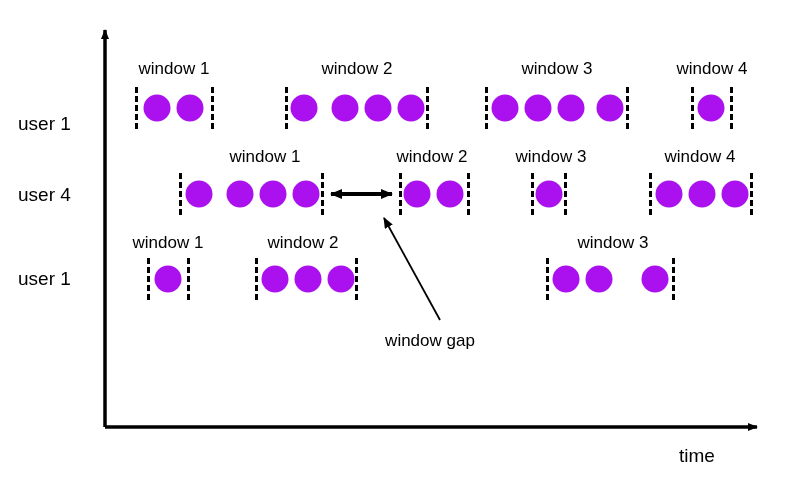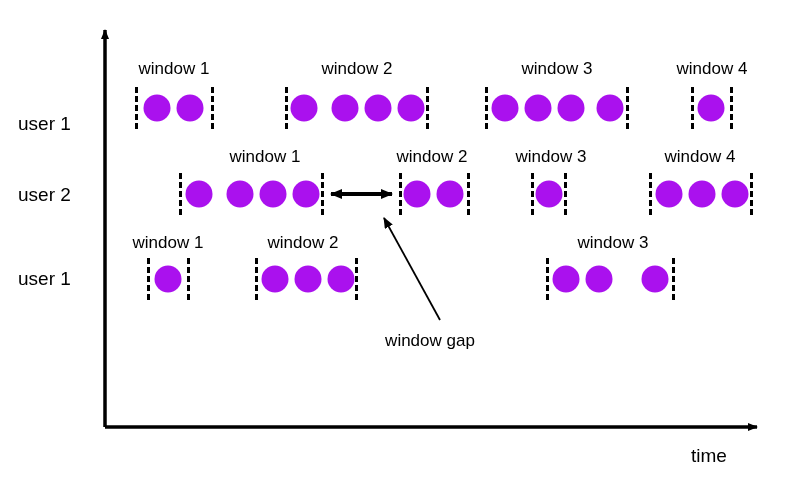--- a/index.html
+++ b/index.html
@@ -32,21 +32,20 @@
     font-size: 19px;
     transform: translate(0, -50%);
   }
   .window-label {
     font-size: 17px;
     transform: translate(-50%, -50%);
   }
   .axis-label {
     font-size: 19px;
     transform: translate(-50%, -50%);
-    margin-left: 12px;
   }
   .annotation-label {
     font-size: 17px;
     transform: translate(-50%, -50%);
   }
   .dot {
     position: absolute;
     border-radius: 50%;
     transform: translate(-50%, -50%);
   }
@@ -193,20 +192,20 @@
       </div>
       <div class="bracket" style="left: 673px; top: 279px; width: 6px; height: 42px;">
         <span style="height: 42px; background: none; border-left: 3px dashed rgb(0, 0, 0); width: 0px; margin: 0px auto;"></span>
       </div>
       <div class="dot" style="left: 566px; top: 279px; width: 27px; height: 27px; background: rgb(170, 17, 238);"></div>
       <div class="dot" style="left: 599px; top: 279px; width: 27px; height: 27px; background: rgb(170, 17, 238);"></div>
       <div class="dot" style="left: 655px; top: 279px; width: 27px; height: 27px; background: rgb(170, 17, 238);"></div>
     </div>
 
   <div class="txt user-label" style="left:18px; top:124px;">user 1</div>
-  <div class="txt user-label" style="left:18px; top:195px;">user 2</div>
+  <div class="txt user-label" style="left:18px; top:195px;">user 4</div>
   <div class="txt user-label" style="left:18px; top:279px;">user 1</div>
 
   <div class="txt annotation-label" style="left:430px; top:341px;">window gap</div>
 
   <div class="txt axis-label" style="left:697px; top:456px;">time</div>
 
 </div>
 
 </body></html>

